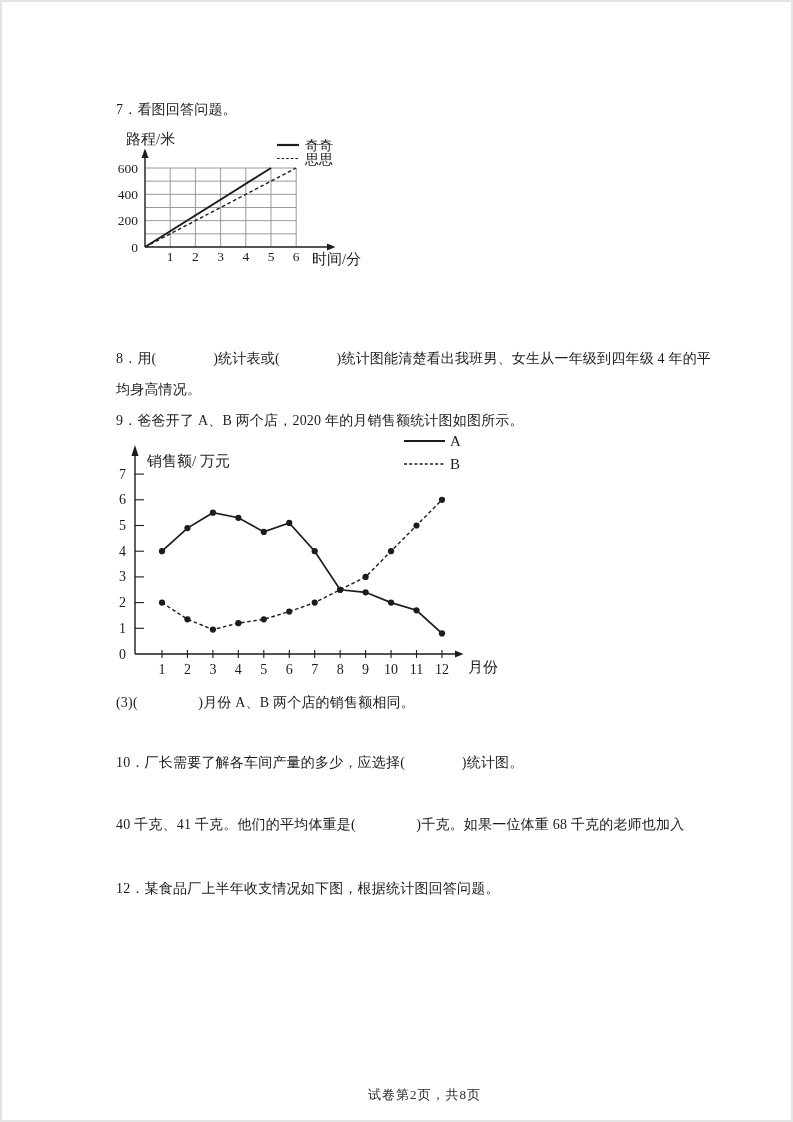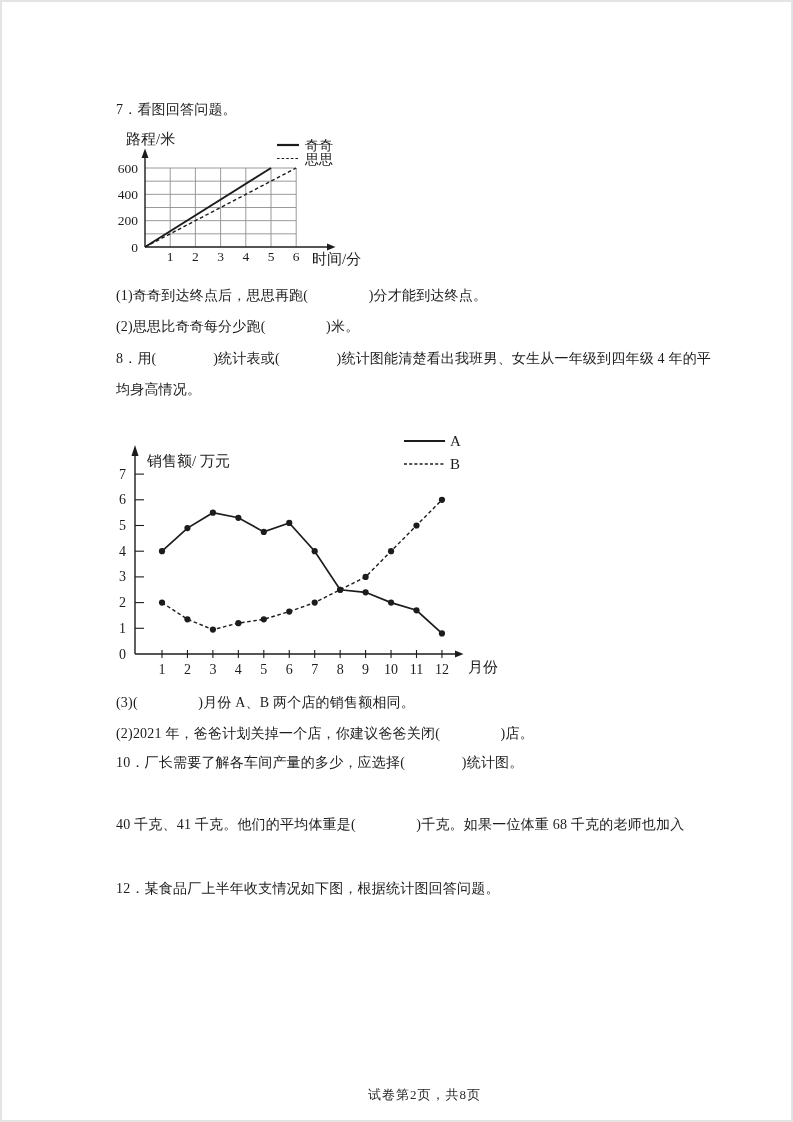--- a/index.html
+++ b/index.html
@@ -63,24 +63,23 @@
       <g>
         <line x1="175" y1="19" x2="197" y2="19" stroke="#1c1c1c" stroke-width="2.2"></line>
         <text x="203" y="24" text-anchor="start" font-size="14" fill="#1c1c1c">奇奇</text>
         <line x1="175" y1="32.5" x2="197" y2="32.5" stroke="#1c1c1c" stroke-width="1.2" stroke-dasharray="2.6,2"></line>
         <text x="203" y="37.5" text-anchor="start" font-size="14" fill="#1c1c1c">思思</text>
       </g>
       <polyline points="43,121 169,42.000000000000014" fill="none" stroke="#1c1c1c" stroke-width="1.9"></polyline>
       <polyline points="43,121 194.2,42.000000000000014" fill="none" stroke="#1c1c1c" stroke-width="1.4" stroke-dasharray="3.6,2.6"></polyline>
     </svg>
 
-  <p class="tl" style="top:284px">(1)奇奇到达终点后，思思再跑(　　　　 )分才能到达终点。</p>
-  <p class="tl" style="top:315px">(2)思思比奇奇每分少跑(　　　　 )米。</p>
   <p class="tl" style="top:347px">8．用(　　　　)统计表或(　　　　)统计图能清楚看出我班男、女生从一年级到四年级 4 年的平</p>
   <p class="tl" style="top:378px">均身高情况。</p>
+  <p class="tl" style="top:409px">9．爸爸开了 A、B 两个店，2020 年的月销售额统计图如图所示。</p>
 
   <svg class="chart" id="chart-2" style="left:100px;top:425px" width="402" height="258" viewBox="0 0 402 258">
       <g stroke="#1c1c1c" stroke-width="1.4">
         <line x1="33" y1="227" x2="33" y2="25"></line>
         <line x1="33" y1="227" x2="353" y2="227"></line>
       </g>
       <path d="M 29.5 29 L 33 18 L 36.5 29 Z" fill="#1c1c1c"></path>
       <path d="M 353 223.5 L 361.5 227 L 353 230.5 Z" fill="#1c1c1c"></path>
       <g stroke="#1c1c1c" stroke-width="1.1">
         <line x1="33" y1="201.3" x2="42" y2="201.3"></line>
@@ -157,19 +156,18 @@
         <circle cx="212.7" cy="175.6" r="3.1"></circle>
         <circle cx="238.15" cy="162.75" r="3.1"></circle>
         <circle cx="263.6" cy="149.9" r="3.1"></circle>
         <circle cx="289.04999999999995" cy="124.2" r="3.1"></circle>
         <circle cx="314.5" cy="98.5" r="3.1"></circle>
         <circle cx="339.95" cy="72.80000000000001" r="3.1"></circle>
       </g>
     </svg>
 
   <p class="tl" style="top:691px">(3)(　　　　 )月份 A、B 两个店的销售额相同。</p>
-  <p class="tl" style="top:722px">(2)2021 年，爸爸计划关掉一个店，你建议爸爸关闭(　　　　 )店。</p>
   <p class="tl" style="top:751px">10．厂长需要了解各车间产量的多少，应选择(　　　　)统计图。</p>
   <p class="tl" style="top:813px">40 千克、41 千克。他们的平均体重是(　　　　 )千克。如果一位体重 68 千克的老师也加入</p>
   <p class="tl" style="top:877px">12．某食品厂上半年收支情况如下图，根据统计图回答问题。</p>
 
   <p class="footer" style="top:1072px">试卷第2页，共8页</p>
 </div>
 
 </body></html>

